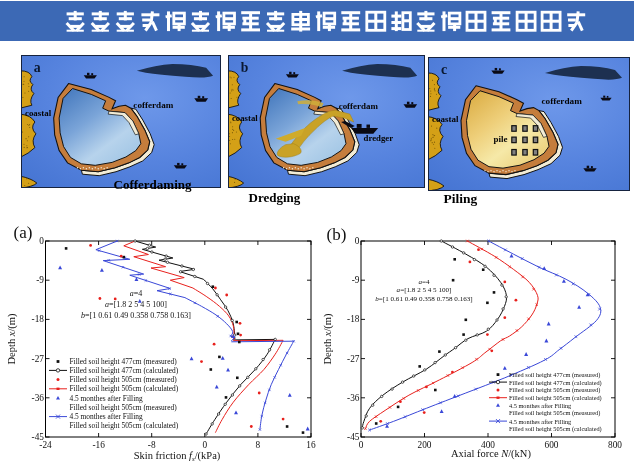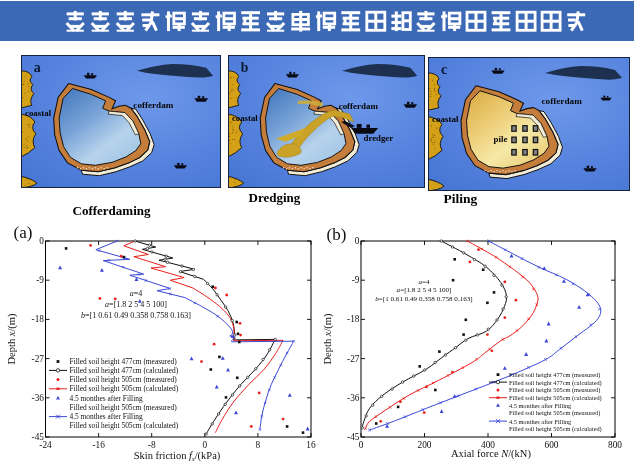--- a/index.html
+++ b/index.html
@@ -391,21 +391,21 @@
     <rect x="93.8" y="79.7" width="4.4" height="5.6" fill="#808080" stroke="#111" stroke-width="1.2"></rect>
     <rect x="104.3" y="79.7" width="4.4" height="5.6" fill="#808080" stroke="#111" stroke-width="1.2"></rect>
     <rect x="82.8" y="92.2" width="4.4" height="5.6" fill="#808080" stroke="#111" stroke-width="1.2"></rect>
     <rect x="93.8" y="92.2" width="4.4" height="5.6" fill="#808080" stroke="#111" stroke-width="1.2"></rect>
     <rect x="104.3" y="92.2" width="4.4" height="5.6" fill="#808080" stroke="#111" stroke-width="1.2"></rect>
     <text x="12" y="16" font-family="Liberation Serif, serif" font-weight="bold" font-size="14" fill="#0a1830">c</text>
     <text x="3" y="64" font-family="Liberation Serif, serif" font-weight="bold" font-size="9" fill="#050505">coastal</text>
     <text x="112.5" y="46.5" font-family="Liberation Serif, serif" font-weight="bold" font-size="9.2" fill="#050505">cofferdam</text>
     <text x="64.5" y="84.5" font-family="Liberation Serif, serif" font-weight="bold" font-size="9" fill="#050505">pile</text>
   </svg>
-<div style="position:absolute;top:203px;left:31.5px;width:160px;text-align:center;font:bold 13px 'Liberation Serif', serif">Cofferdaming</div>
+<div style="position:absolute;top:177px;left:31.5px;width:160px;text-align:right;font:bold 13px 'Liberation Serif', serif">Cofferdaming</div>
 <div style="position:absolute;top:189.5px;left:248.5px;width:160px;font:bold 13px 'Liberation Serif', serif">Dredging</div>
 <div style="position:absolute;top:191px;left:443.5px;width:160px;font:bold 13.5px 'Liberation Serif', serif">Piling</div>
 <svg width="636" height="252" viewBox="0 215 636 252" style="position:absolute;left:0;top:215px" font-family="Liberation Serif, serif" fill="#111">
     <text x="13.5" y="238" font-size="17">(a)</text>
     <text x="326.5" y="240" font-size="17">(b)</text>
     <rect x="45.5" y="241.0" width="265.5" height="196.0" fill="none" stroke="black" stroke-width="1"></rect>
     <line x1="45.5" y1="437.0" x2="45.5" y2="433.0" stroke="black" stroke-width="0.9"></line>
     <line x1="45.5" y1="241.0" x2="45.5" y2="245.0" stroke="black" stroke-width="0.9"></line>
     <text x="45.5" y="448.0" font-size="9.3" text-anchor="middle">-24</text>
     <line x1="98.6" y1="437.0" x2="98.6" y2="433.0" stroke="black" stroke-width="0.9"></line>

